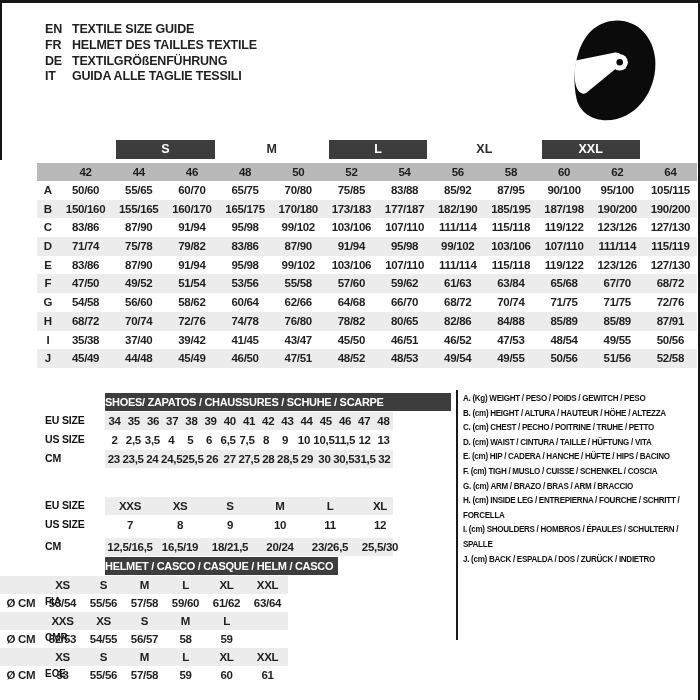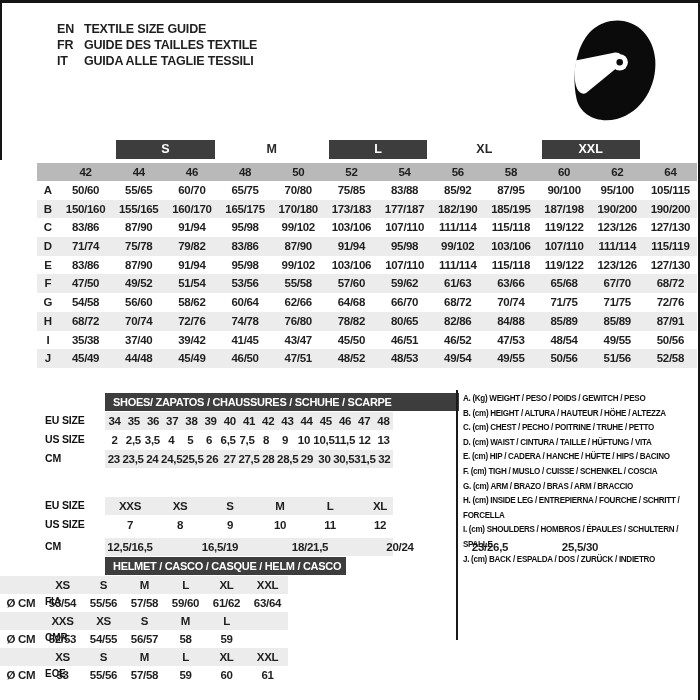--- a/index.html
+++ b/index.html
@@ -5,52 +5,52 @@
   html,body{margin:0;padding:0;background:#fff;}
   .canvas{position:relative;width:700px;height:700px;background:#fff;overflow:hidden;
           font-family:"Liberation Sans", sans-serif;color:#1f1f1f;}
   .top-border{position:absolute;left:0;top:0;width:700px;height:3px;background:#151515;}
   .right-border{position:absolute;right:0;top:0;width:2px;height:700px;background:#151515;}
   .left-border{position:absolute;left:0;top:0;width:2px;height:160px;background:#151515;}
 
   
   .lang-list{position:absolute;left:45px;top:22px;}
   .lang-row{display:flex;height:15.8px;line-height:15.8px;font-size:12.5px;font-weight:bold;letter-spacing:-0.2px;}
-  .lang-code{width:27px;margin-left:12px;}
+  .lang-code{width:27px;}
   .helmet-icon{position:absolute;left:565px;top:16px;}
 
   
   .main-table{position:absolute;left:37px;top:140px;width:660px;}
   .bars-row,.band-row,.m-row{display:grid;grid-template-columns:22px repeat(12,1fr);}
   .bars-row{height:19px;}
   .size-bar{background:var(--dark,#3d3d3d);color:#fff;margin:0 4px;text-align:center;line-height:19px;
             font-weight:bold;font-size:12.5px;}
   .size-bar-label{text-align:center;line-height:19px;font-weight:bold;font-size:12.5px;color:#2a2a2a;}
   .band-row{height:18px;background:var(--band,#b9b9b9);margin-top:4px;}
   .band-num{text-align:center;line-height:18px;font-weight:bold;font-size:11.5px;letter-spacing:-0.3px;color:#1f1f1f;}
   .m-row{height:18.7px;line-height:18.7px;}
   .m-row.alt{background:var(--alt,#ececec);}
   .row-letter{text-align:center;font-weight:bold;font-size:11.5px;}
   .cell{text-align:center;font-weight:bold;font-size:11.5px;letter-spacing:-0.3px;white-space:nowrap;}
 
   
   .sec-header{position:absolute;background:var(--dark,#3d3d3d);color:#fff;height:18px;line-height:18px;
-              font-weight:bold;font-size:11px;padding-left:8px;letter-spacing:-0.3px;white-space:nowrap;overflow:hidden;}
+              font-weight:bold;font-size:11px;padding-left:0;letter-spacing:-0.3px;white-space:nowrap;overflow:hidden;}
   #shoes-header{left:105px;top:393px;width:346px;}
   #gloves-header{left:105px;top:478px;width:346px;}
   #helmet-header{left:105px;top:557px;width:233px;}
 
   
   .sec-row{position:absolute;left:105px;width:288px;height:18px;display:grid;line-height:18px;
            font-weight:bold;font-size:10px;letter-spacing:-0.3px;text-align:center;}
   .sec-row.gray{background:var(--alt,#ececec);}
   .shoes-row{grid-template-columns:repeat(15,1fr);}
   #shoes-r0{top:412px;} #shoes-r1{top:431px;} #shoes-r2{top:450px;}
   .gloves-row{grid-template-columns:repeat(6,50px) 1fr;font-size:10.5px;}
-  #gloves-r0{top:497px;} #gloves-r1{top:516px;} #gloves-r2{top:538px;gap:40px;}
+  #gloves-r0{top:497px;} #gloves-r1{top:516px;} #gloves-r2{top:538px;}
   .helmet-row{grid-template-columns:42px repeat(6,41px) 1fr;font-size:10.5px;}
   #helmet-rows .helmet-row{position:absolute;left:0;}
 
   
   .side-label{position:absolute;left:45px;font-weight:bold;font-size:10.5px;color:#111;letter-spacing:-0.2px;}
   #shoes-l0{top:414px;} #shoes-l1{top:433px;} #shoes-l2{top:452px;}
   #gloves-l0{top:499px;} #gloves-l1{top:518px;} #gloves-l2{top:540px;}
   .helmet-label{position:absolute;left:45px;font-weight:bold;font-size:10px;color:#111;}
   #helmet-l0{top:596px;} #helmet-l1{top:632px;} #helmet-l2{top:668px;}
 
@@ -67,21 +67,25 @@
   <div class="right-border"></div>
   <div class="left-border"></div>
 
   <div class="lang-list">
       <div class="lang-row">
         <div class="lang-code">EN</div>
         <div class="lang-label">TEXTILE SIZE GUIDE</div>
       </div>
       <div class="lang-row">
         <div class="lang-code">FR</div>
-        <div class="lang-label">GUIDE DES TAILLES TEXTILE</div>
+        <div class="lang-label">HELMET DES TAILLES TEXTILE</div>
+      </div>
+      <div class="lang-row">
+        <div class="lang-code">DE</div>
+        <div class="lang-label">TEXTILGRÖßENFÜHRUNG</div>
       </div>
       <div class="lang-row">
         <div class="lang-code">IT</div>
         <div class="lang-label">GUIDA ALLE TAGLIE TESSILI</div>
       </div>
     </div>
 
   <svg class="helmet-icon" width="96" height="110" viewBox="0 0 100 112">
     <path d="M48 4 C72 0 92 18 94 44 C96 72 80 99 54 106 C34 111 16 102 12 85
              C9 71 9 52 14 37 C21 16 33 7 48 4 Z" fill="#0b0b0b"></path>
@@ -192,21 +196,21 @@
         <div class="m-row alt">
           <div class="row-letter">F</div>
           <div class="cell">47/50</div>
           <div class="cell">49/52</div>
           <div class="cell">51/54</div>
           <div class="cell">53/56</div>
           <div class="cell">55/58</div>
           <div class="cell">57/60</div>
           <div class="cell">59/62</div>
           <div class="cell">61/63</div>
-          <div class="cell">63/66</div>
+          <div class="cell">63/84</div>
           <div class="cell">65/68</div>
           <div class="cell">67/70</div>
           <div class="cell">68/72</div>
         </div>
         <div class="m-row">
           <div class="row-letter">G</div>
           <div class="cell">54/58</div>
           <div class="cell">56/60</div>
           <div class="cell">58/62</div>
           <div class="cell">60/64</div>

